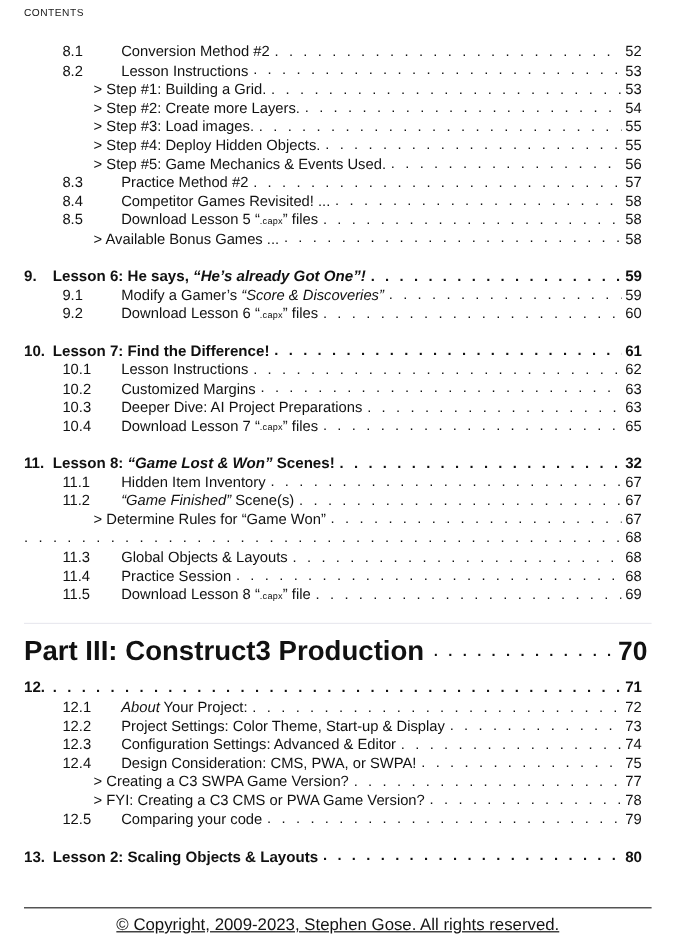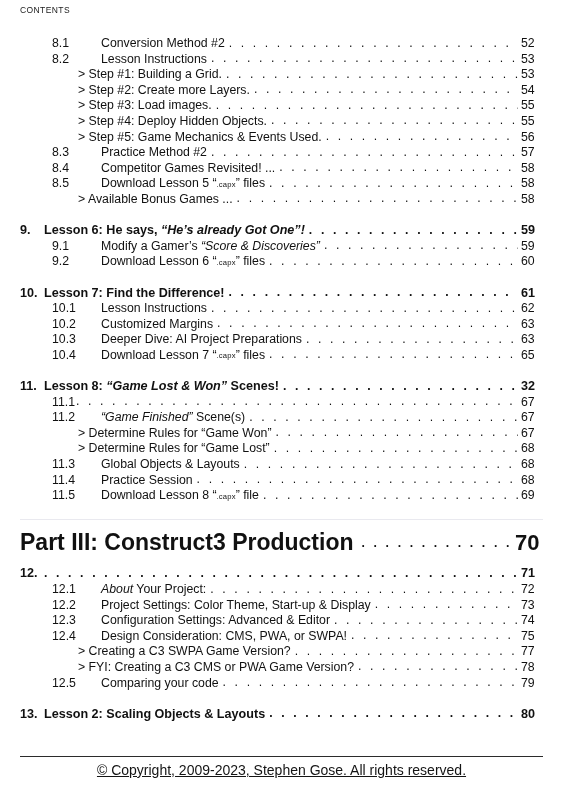--- a/index.html
+++ b/index.html
@@ -262,38 +262,38 @@
     </div>
     <div class="gap"></div>
     <div class="row chapter">
       <span class="num">11.</span>
       <span class="title">Lesson 8: <span class="ital">“Game Lost &amp; Won”</span> Scenes!</span>
       <span class="leader">. . . . . . . . . . . . . . . . . . . . . . . . . . . . . . . . . . . . . . . . . . . . . . . . . . . . . . . . . . . . . . . . . . . . . . . . . . . . . . . . . . . . . . . . . . . . . . . . . . . . . . . . . . . . . . . . . . . . . . . . . . . . . . . . . .</span>
       <span class="page">32</span>
     </div>
     <div class="row section">
       <span class="num">11.1</span>
+      <span class="title">Hidden Item Inventory</span>
       <span class="leader">. . . . . . . . . . . . . . . . . . . . . . . . . . . . . . . . . . . . . . . . . . . . . . . . . . . . . . . . . . . . . . . . . . . . . . . . . . . . . . . . . . . . . . . . . . . . . . . . . . . . . . . . . . . . . . . . . . . . . . . . . . . . . . . . . .</span>
       <span class="page">67</span>
     </div>
     <div class="row section">
       <span class="num">11.2</span>
       <span class="title"><span class="ital">“Game Finished”</span> Scene(s)</span>
       <span class="leader">. . . . . . . . . . . . . . . . . . . . . . . . . . . . . . . . . . . . . . . . . . . . . . . . . . . . . . . . . . . . . . . . . . . . . . . . . . . . . . . . . . . . . . . . . . . . . . . . . . . . . . . . . . . . . . . . . . . . . . . . . . . . . . . . . .</span>
       <span class="page">67</span>
     </div>
     <div class="row step">
       <span class="num"></span>
       <span class="title">&gt; Determine Rules for “Game Won”</span>
       <span class="leader">. . . . . . . . . . . . . . . . . . . . . . . . . . . . . . . . . . . . . . . . . . . . . . . . . . . . . . . . . . . . . . . . . . . . . . . . . . . . . . . . . . . . . . . . . . . . . . . . . . . . . . . . . . . . . . . . . . . . . . . . . . . . . . . . . .</span>
       <span class="page">67</span>
     </div>
     <div class="row step">
       <span class="num"></span>
-      <span class="title">&gt; Determine Rules for “Game Lost”</span>
       <span class="leader">. . . . . . . . . . . . . . . . . . . . . . . . . . . . . . . . . . . . . . . . . . . . . . . . . . . . . . . . . . . . . . . . . . . . . . . . . . . . . . . . . . . . . . . . . . . . . . . . . . . . . . . . . . . . . . . . . . . . . . . . . . . . . . . . . .</span>
       <span class="page">68</span>
     </div>
     <div class="row section">
       <span class="num">11.3</span>
       <span class="title">Global Objects &amp; Layouts</span>
       <span class="leader">. . . . . . . . . . . . . . . . . . . . . . . . . . . . . . . . . . . . . . . . . . . . . . . . . . . . . . . . . . . . . . . . . . . . . . . . . . . . . . . . . . . . . . . . . . . . . . . . . . . . . . . . . . . . . . . . . . . . . . . . . . . . . . . . . .</span>
       <span class="page">68</span>
     </div>
     <div class="row section">

